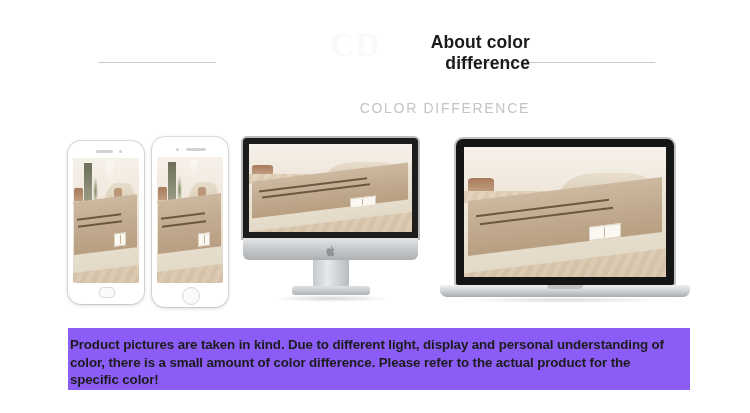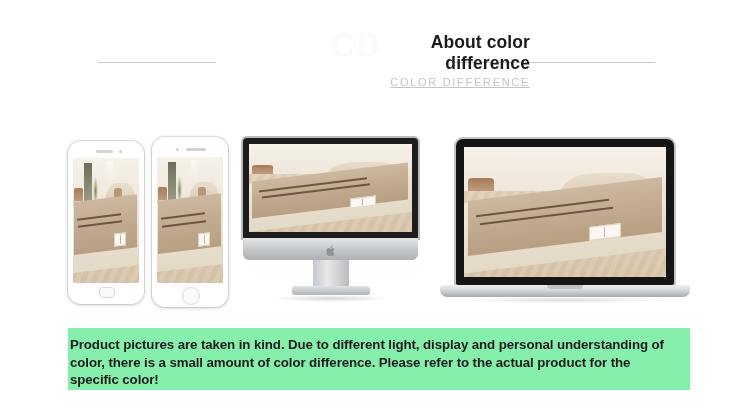--- a/index.html
+++ b/index.html
@@ -20,23 +20,22 @@
     font-family:"Liberation Serif", serif;line-height:30px;
     user-select:none;overflow:hidden;
   }
 
   .title-wrap{position:absolute;left:220px;top:32px;width:310px;text-align:right;}
   .title{
     font-size:17.5px;font-weight:bold;color:#1b1b1b;line-height:21px;
     letter-spacing:0.1px;white-space:pre-line;
   }
   .subtitle{
-    margin-top:2px;font-size:11px;color:#c4c4c4;letter-spacing:1.7px;
+    margin-top:26px;font-size:14px;color:#c4c4c4;letter-spacing:1.7px;
     font-weight:400;
-    text-decoration:underline;
   }
 
   
   .devices{position:absolute;left:0;top:125px;width:750px;height:185px;}
 
   
   .scene{position:absolute;inset:0;overflow:hidden;background:#efe7dd;}
   .scene .wall{
     position:absolute;left:0;top:0;width:100%;height:38%;
     background:linear-gradient(180deg,#f6f1ea 0%,#efe6da 100%);
@@ -170,21 +169,21 @@
   }
   #laptop .shadow{
     position:absolute;left:50%;top:158px;transform:translateX(-50%);
     width:210px;height:6px;border-radius:50%;
     background:radial-gradient(ellipse,rgba(0,0,0,.14),rgba(0,0,0,0) 70%);
   }
 
   
   .note{
     position:absolute;left:68px;top:328px;width:622px;height:62px;
-    background:#86efac;
+    background:#8b5cf6;
   }
   .note p{
     margin:0;padding:8px 10px 0 2px;
     font-size:13.3px;font-weight:bold;color:#1c1c1c;line-height:17.5px;
     letter-spacing:-0.1px;
   }
 </style>
 </head>
 <body>
 

